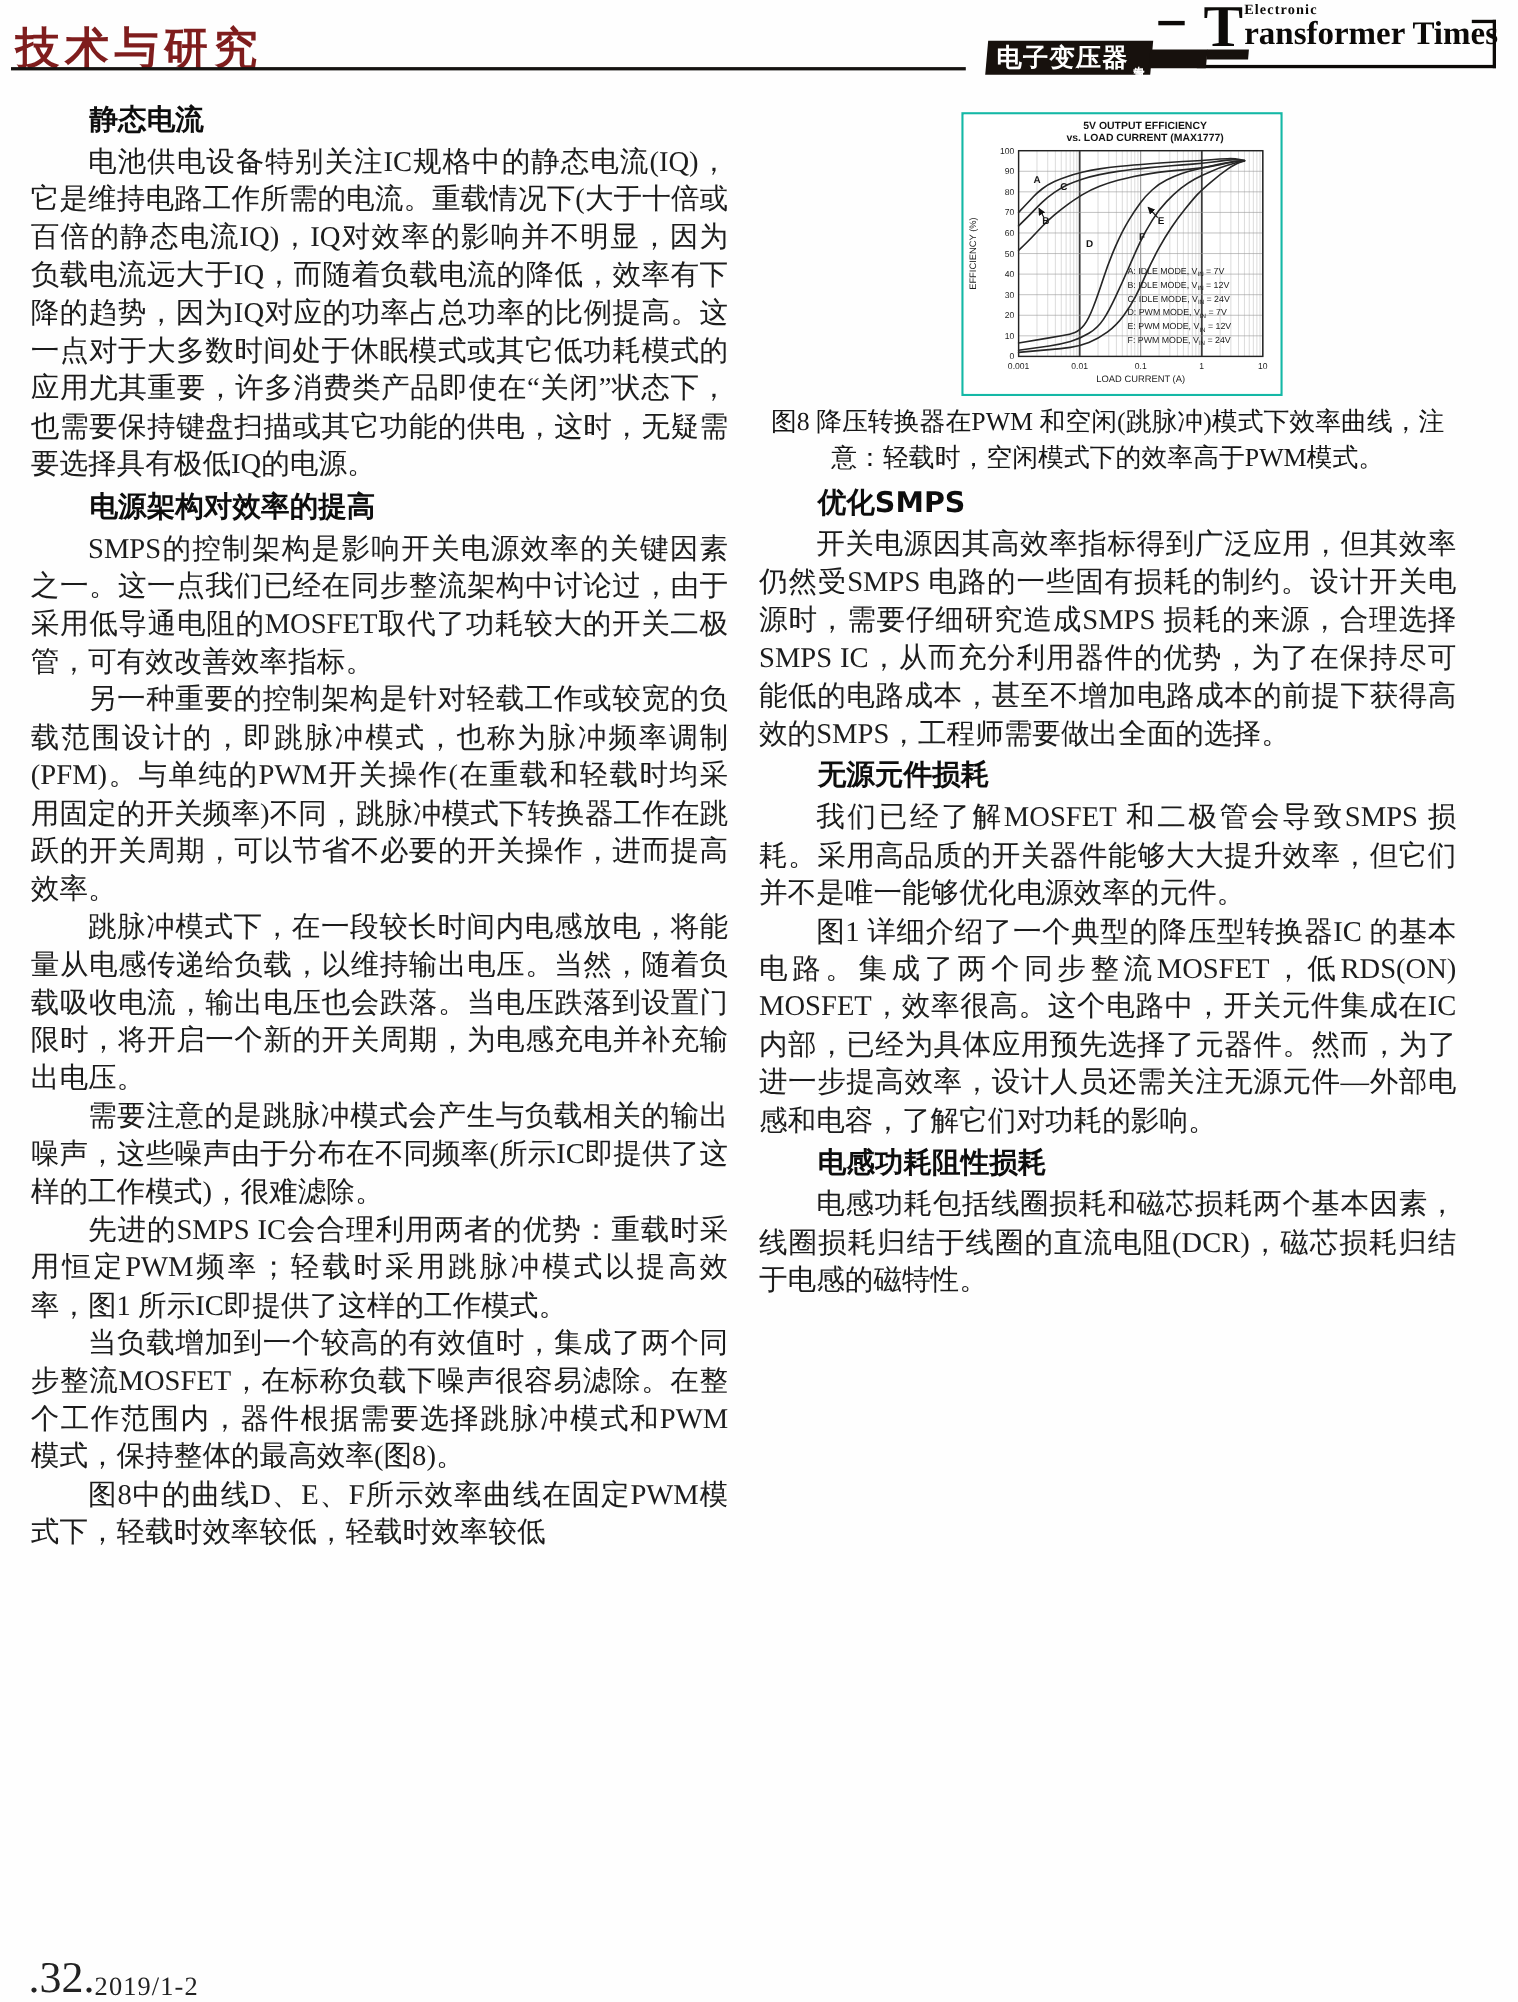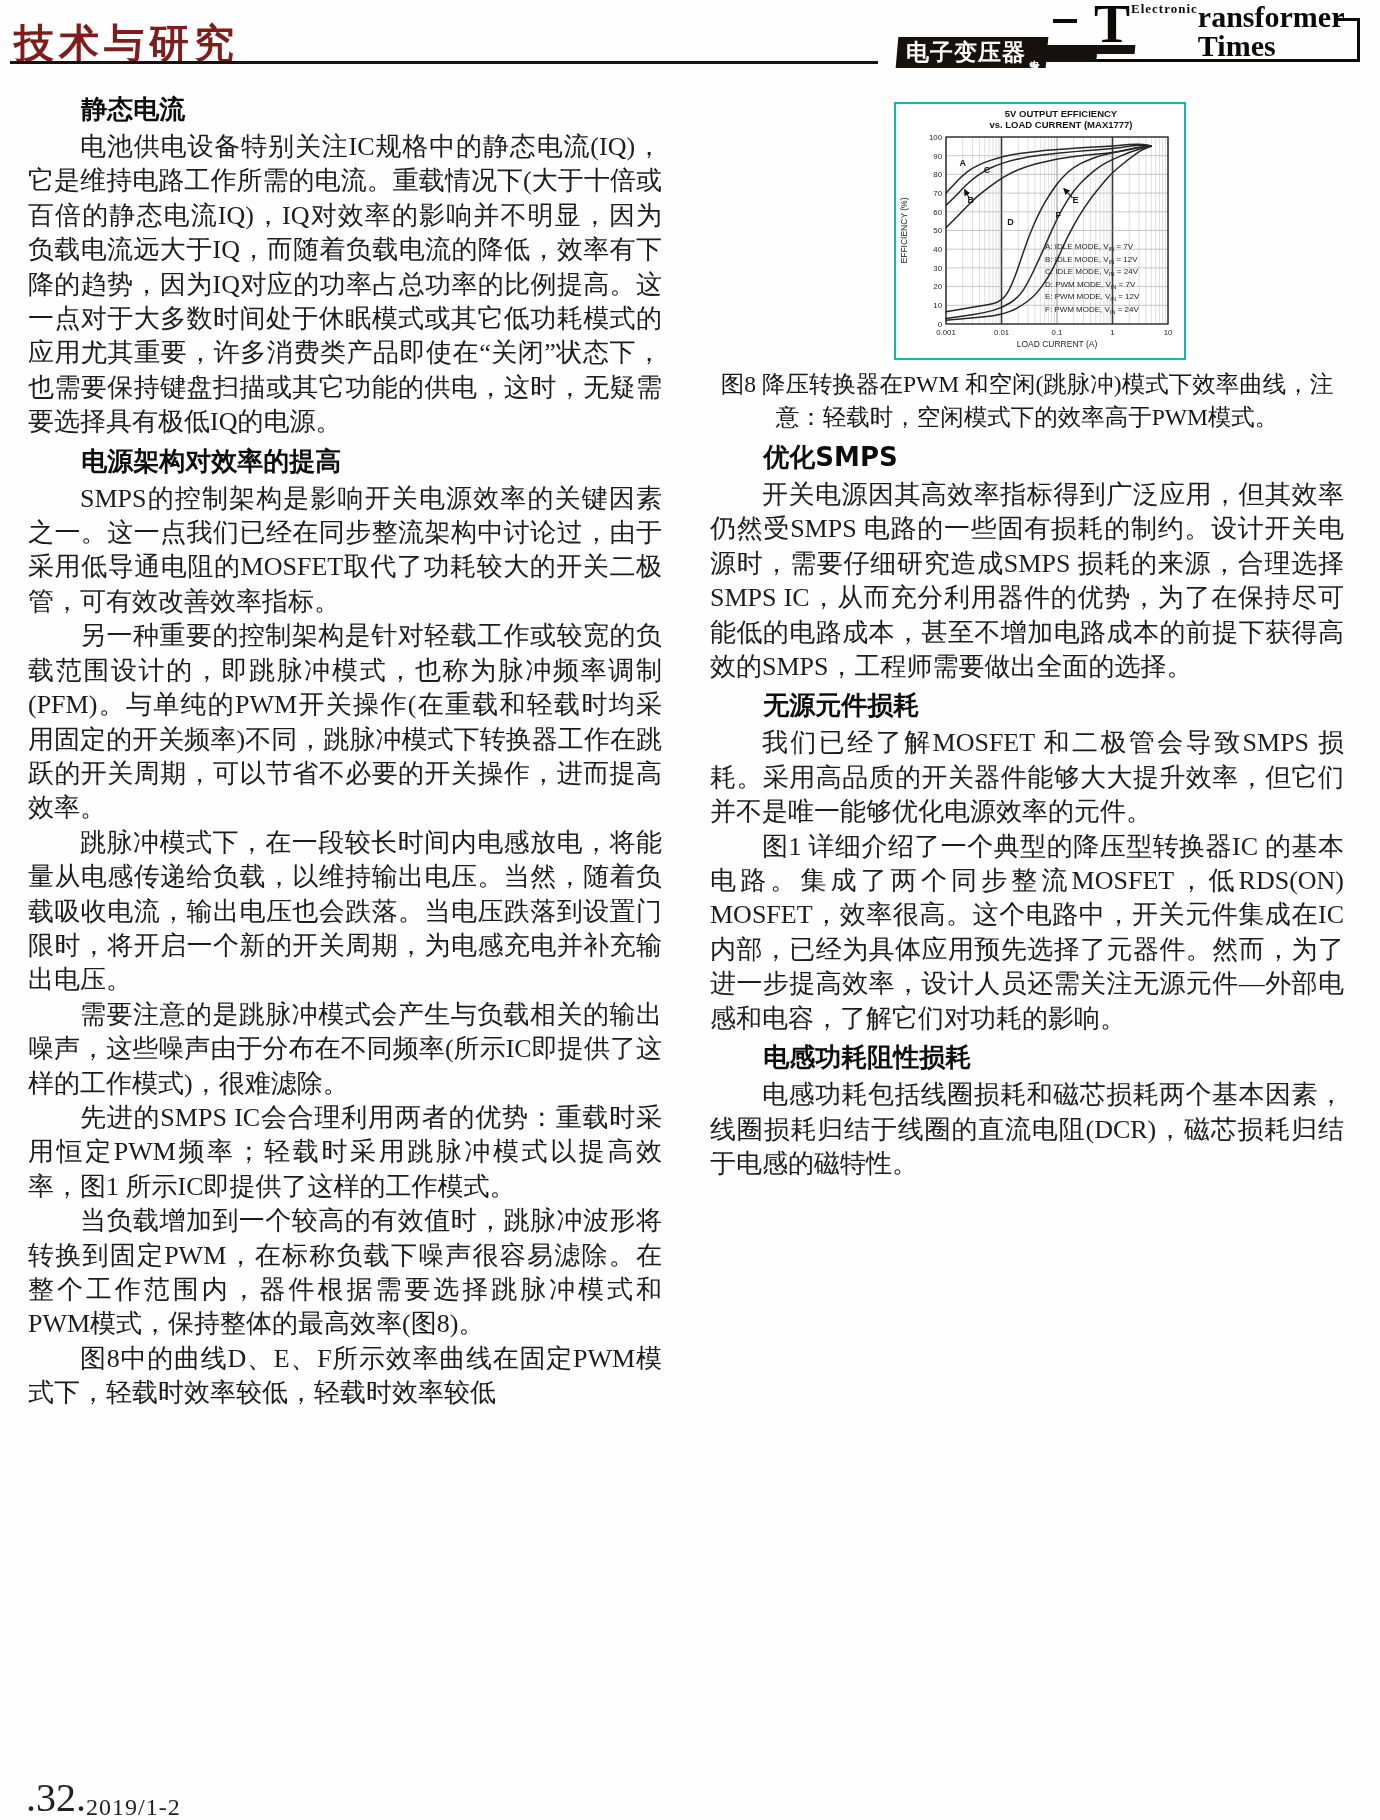--- a/index.html
+++ b/index.html
@@ -6,38 +6,38 @@
   .page{position:relative;width:1380px;height:1820px;margin:0 auto;background:#fefefe;
         overflow:hidden;color:#1b1b1b;font-family:"Liberation Serif","DejaVu Serif",serif;}
 
   
   .section-title{position:absolute;left:14px;top:16px;
     font-family:"DejaVu Sans","Liberation Sans",sans-serif;font-weight:900;
     font-size:40px;letter-spacing:5px;color:#7f1d1d;}
   .hdr-rule{position:absolute;left:10px;top:61px;width:868px;height:3px;background:#161311;}
   .brand{position:absolute;left:1094px;top:2px;display:flex;align-items:flex-start;color:#0c0a08;}
   .brand-t{font-family:"Liberation Serif",serif;font-weight:700;font-size:54px;line-height:44px;}
-  .brand-col{display:flex;flex-direction:row;margin-left:1px;}
+  .brand-col{display:flex;flex-direction:column;margin-left:1px;}
   .brand-small{font-family:"Liberation Serif",serif;font-weight:700;font-size:13px;line-height:14px;letter-spacing:1px;}
   .brand-main{font-family:"Liberation Serif",serif;font-weight:700;font-size:30px;line-height:29px;}
   .brand-dash{position:absolute;left:1053px;top:19px;width:24px;height:4px;background:#0c0a08;}
   .brk-top{position:absolute;left:1338px;top:18px;width:22px;height:3px;background:#0c0a08;}
   .brk-v{position:absolute;left:1357px;top:18px;width:3px;height:44px;background:#0c0a08;}
   .brk-h{position:absolute;left:1088px;top:59px;width:272px;height:3px;background:#0c0a08;}
   .badge{position:absolute;left:897px;top:37px;width:150px;height:31px;background:#17110d;
          transform:skewX(-5deg);display:flex;align-items:center;justify-content:center;gap:3px;}
   .badge-main{color:#fff;font-family:"DejaVu Sans","Liberation Sans",sans-serif;font-weight:900;
               font-size:23px;letter-spacing:1px;transform:skewX(5deg);white-space:nowrap;}
   .badge-sub{color:#fff;font-family:"DejaVu Sans",sans-serif;font-weight:700;font-size:10px;
              writing-mode:vertical-rl;line-height:10px;letter-spacing:1px;transform:skewX(5deg);}
   .badge-step1{position:absolute;left:1045px;top:45px;width:52px;height:17px;background:#17110d;transform:skewX(-5deg);}
   .badge-step2{position:absolute;left:1097px;top:45px;width:38px;height:9px;background:#17110d;transform:skewX(-5deg);}
 
   
-  .cols{position:absolute;top:88px;left:28px;display:flex;gap:48px;}
+  .cols{position:absolute;top:88px;left:28px;display:flex;gap:28px;}
   .col{width:634px;}
   p.para{margin:0;font-size:26px;line-height:34.4px;text-align:justify;text-indent:2em;color:#1c1c1c;}
   p.no-indent{text-indent:0;}
   h3.heading{margin:2px 0 2px;font-family:"DejaVu Sans","Liberation Sans",sans-serif;font-weight:700;
              font-size:26px;line-height:38px;text-indent:2.05em;color:#0e0e0e;}
   figure.fig{margin:14px 0 8px 184px;width:288px;border:2px solid #14b8a6;background:#fff;padding:0;}
   p.caption{margin:4px 6px 4px;font-size:23.5px;line-height:33px;text-align:center;text-indent:0;color:#161616;}
 
   
   .footer{position:absolute;left:26px;top:1762px;display:flex;align-items:flex-end;color:#222;}
@@ -76,21 +76,21 @@
   <main class="cols">
     <section class="col" id="col-left">
         <h3 class="heading">静态电流</h3>
         <p class="para">电池供电设备特别关注IC规格中的静态电流(IQ)，它是维持电路工作所需的电流。重载情况下(大于十倍或百倍的静态电流IQ)，IQ对效率的影响并不明显，因为负载电流远大于IQ，而随着负载电流的降低，效率有下降的趋势，因为IQ对应的功率占总功率的比例提高。这一点对于大多数时间处于休眠模式或其它低功耗模式的应用尤其重要，许多消费类产品即使在“关闭”状态下，也需要保持键盘扫描或其它功能的供电，这时，无疑需要选择具有极低IQ的电源。</p>
         <h3 class="heading">电源架构对效率的提高</h3>
         <p class="para">SMPS的控制架构是影响开关电源效率的关键因素之一。这一点我们已经在同步整流架构中讨论过，由于采用低导通电阻的MOSFET取代了功耗较大的开关二极管，可有效改善效率指标。</p>
         <p class="para">另一种重要的控制架构是针对轻载工作或较宽的负载范围设计的，即跳脉冲模式，也称为脉冲频率调制(PFM)。与单纯的PWM开关操作(在重载和轻载时均采用固定的开关频率)不同，跳脉冲模式下转换器工作在跳跃的开关周期，可以节省不必要的开关操作，进而提高效率。</p>
         <p class="para">跳脉冲模式下，在一段较长时间内电感放电，将能量从电感传递给负载，以维持输出电压。当然，随着负载吸收电流，输出电压也会跌落。当电压跌落到设置门限时，将开启一个新的开关周期，为电感充电并补充输出电压。</p>
         <p class="para">需要注意的是跳脉冲模式会产生与负载相关的输出噪声，这些噪声由于分布在不同频率(所示IC即提供了这样的工作模式)，很难滤除。</p>
         <p class="para">先进的SMPS  IC会合理利用两者的优势：重载时采用恒定PWM频率；轻载时采用跳脉冲模式以提高效率，图1  所示IC即提供了这样的工作模式。</p>
-        <p class="para">当负载增加到一个较高的有效值时，跳脉冲波形将转换到固定PWM，在标称负载下噪声很容易滤除。在整个工作范围内，器件根据需要选择跳脉冲模式和PWM模式，保持整体的最高效率(图8)。</p>
+        <p class="para">当负载增加到一个较高的有效值时，集成了两个同步整流MOSFET，在标称负载下噪声很容易滤除。在整个工作范围内，器件根据需要选择跳脉冲模式和PWM模式，保持整体的最高效率(图8)。</p>
         <p class="para">图8中的曲线D、E、F所示效率曲线在固定PWM模式下，轻载时效率较低，轻载时效率较低</p>
       </section>
     <section class="col" id="col-right">
         <figure class="fig">
           <svg width="288" height="254" viewBox="0 0 288 254" style="display:block;font-family:&quot;Liberation Sans&quot;,&quot;DejaVu Sans&quot;,sans-serif;">
             <rect x="0" y="0" width="288" height="254" fill="#ffffff"></rect>
             <defs>
               <marker id="arrh" markerWidth="7" markerHeight="6" refX="5.5" refY="3" orient="auto">
                 <path d="M0,0L6,3L0,6z" fill="#111"></path>
               </marker>

